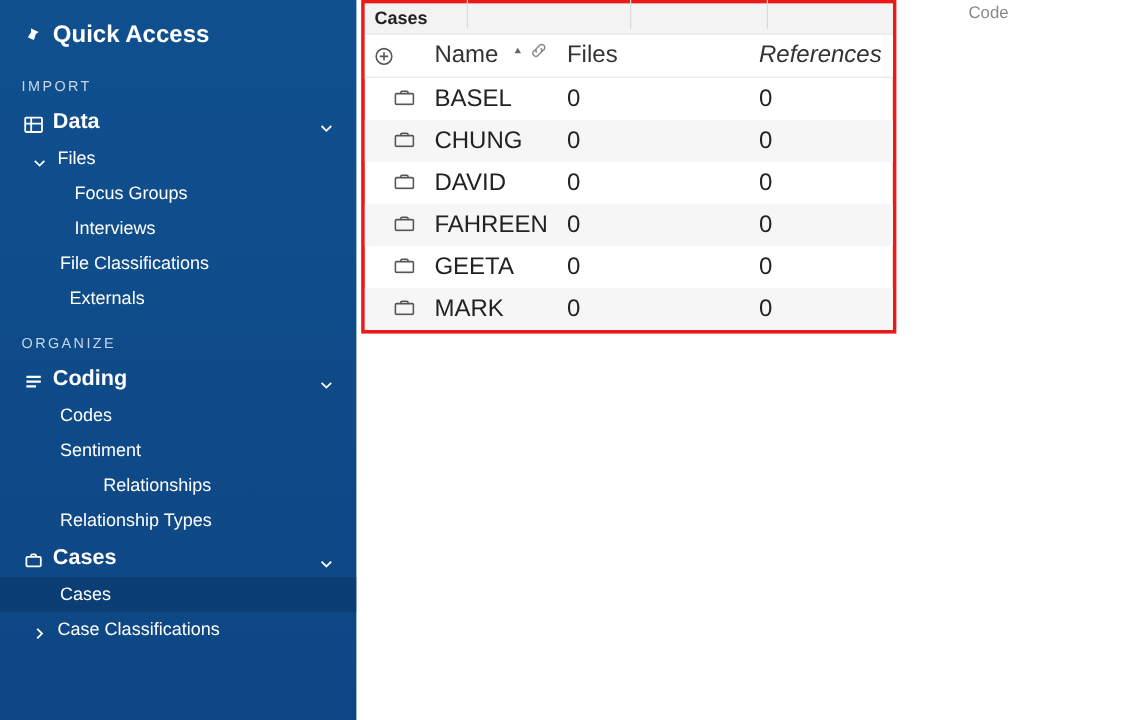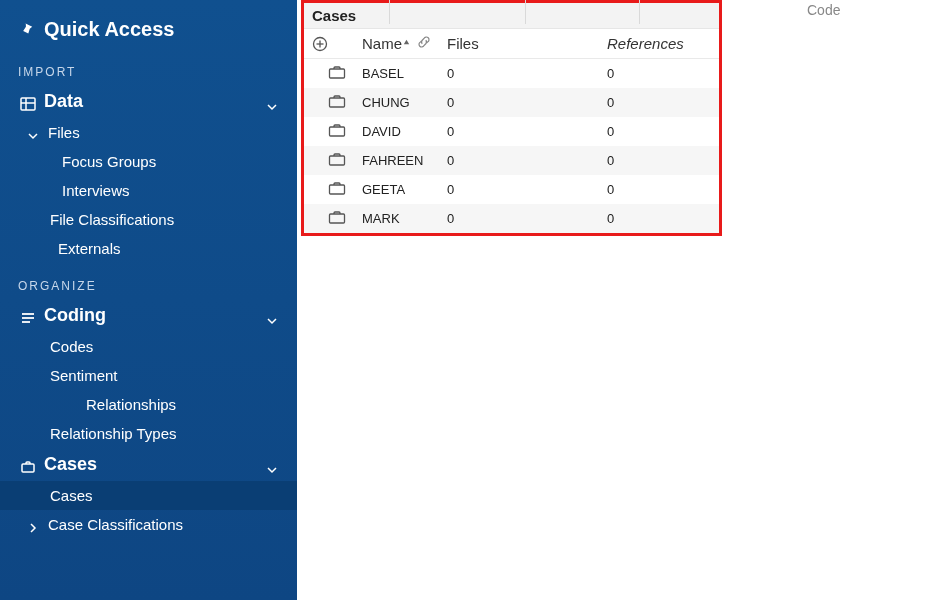--- a/index.html
+++ b/index.html
@@ -59,30 +59,30 @@
   .panel-title {
     background: #f3f3f3;
     font-weight: 600;
     font-size: 15px;
     padding: 4px 8px;
     color: #222;
     border-bottom: 1px solid #e6e6e6;
   }
   table.cases { width: 100%; border-collapse: collapse; }
   table.cases th {
-    text-align: left; font-weight: 400; font-size: 15px; color:#333;
+    text-align: left; font-weight: 400; font-size: 20px; color:#333;
     padding: 6px 8px;
     border-bottom: 1px solid #e9e9e9;
     background:#fff;
   }
   table.cases th.icon-col { width: 50px; text-align:center; }
   table.cases th.name-col { }
   table.cases th.files-col { width: 160px; }
   table.cases th.ref-col  { width: 120px; font-style: italic; }
-  table.cases td { padding: 6px 8px; font-size: 13px; color:#222; }
+  table.cases td { padding: 6px 8px; font-size: 20px; color:#222; }
   table.cases tr.data:nth-child(even) td { background:#f6f6f6; }
   .tree-glyph { color:#bbb; font-family: monospace; display:inline-block; width:14px; }
   .case-icon { display:inline-flex; width:18px; height:14px; }
   .name-head-right { float:right; display:flex; align-items:center; gap:6px; color:#888; }
 
   
   svg { display:block; }
 </style>
 </head>
 <body>

